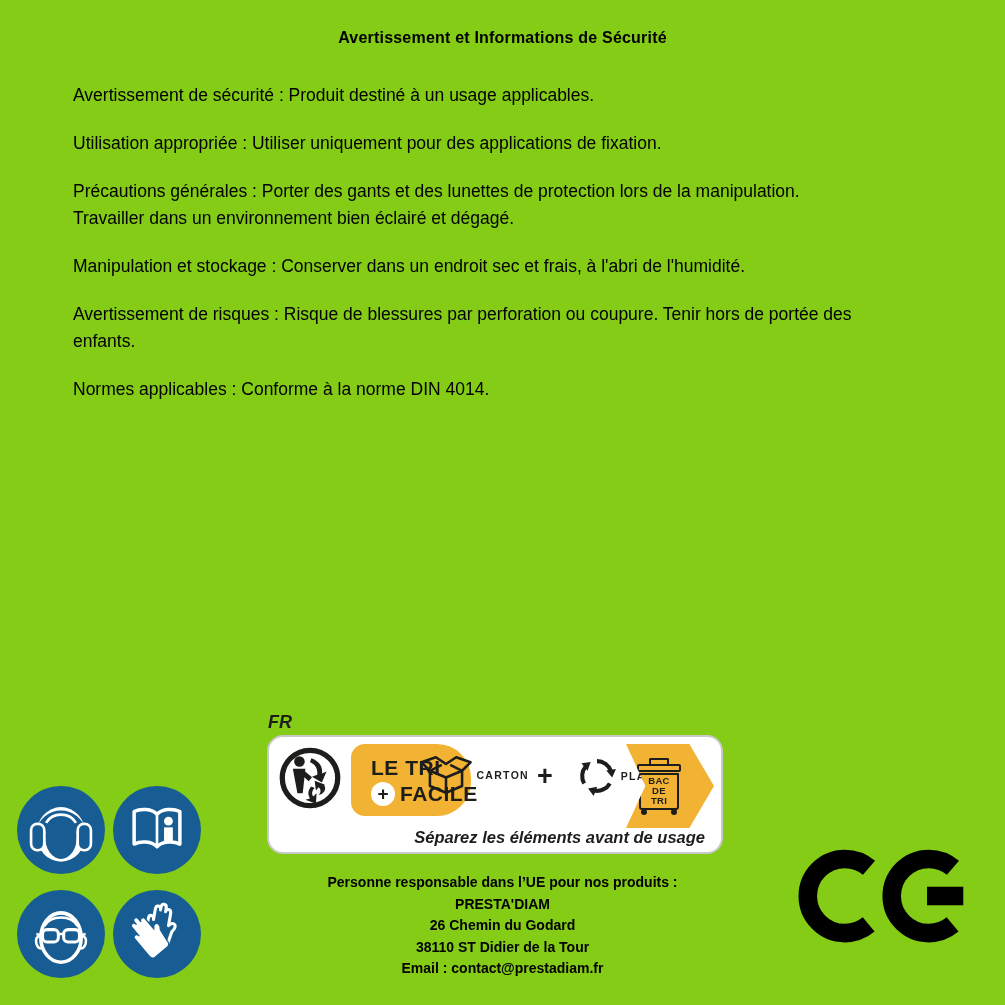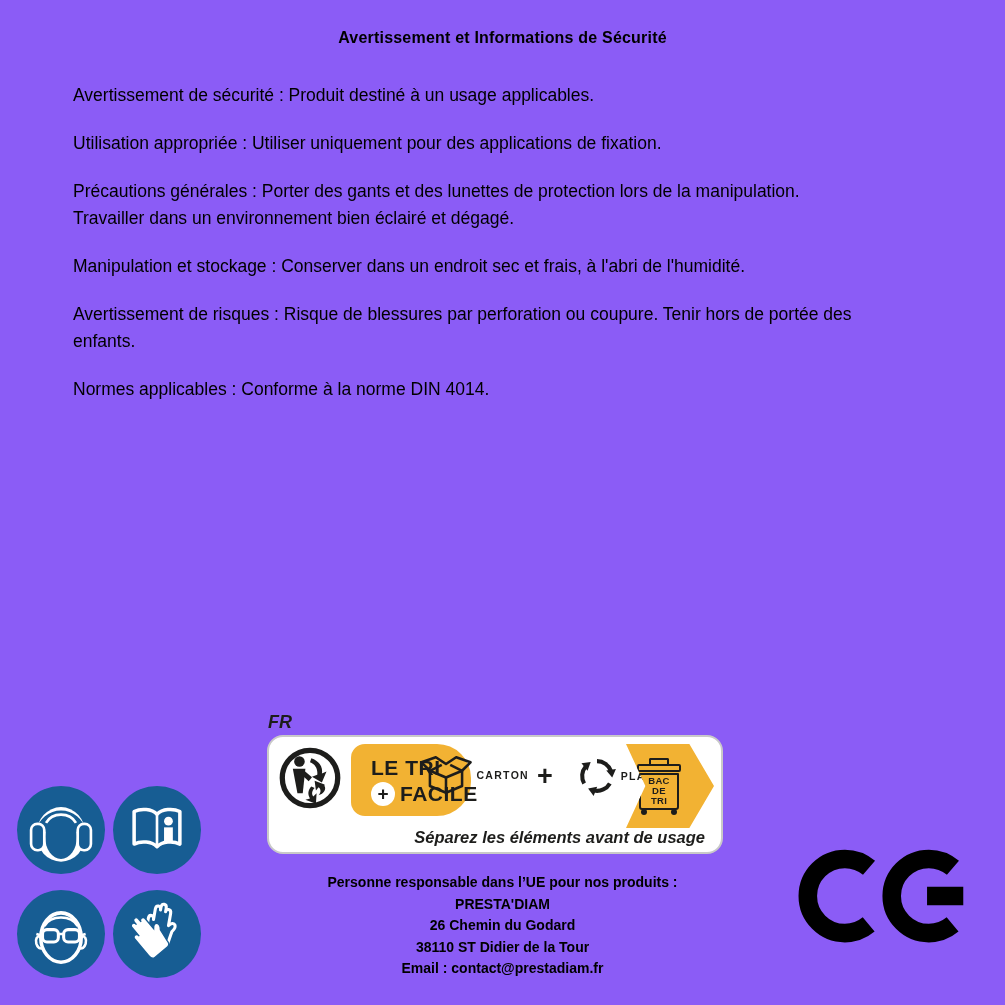--- a/index.html
+++ b/index.html
@@ -2,21 +2,21 @@
 <html style="--p-blue: #175d93; --accent: #f2b233; --ink: #1d1d1b;"><head>
 <meta charset="utf-8">
 <style>
   :root{
     --p-blue:#175d93;
     --accent:#f2b233;
     --ink:#1d1d1b;
   }
   html,body{margin:0;padding:0;background:#fff;}
   #page{
-    position:relative;width:1005px;height:1005px;background:#8b5cf6;overflow:hidden;
+    position:relative;width:1005px;height:1005px;background:#84cc16;overflow:hidden;
     font-family:"Liberation Sans", sans-serif;color:#000;
   }
   
   .doc-title{
     position:absolute;top:29px;left:0;width:100%;text-align:center;
     font-size:16px;font-weight:bold;letter-spacing:.2px;
   }
   .content{
     position:absolute;top:82px;left:73px;width:905px;
     font-size:17.5px;line-height:27px;

